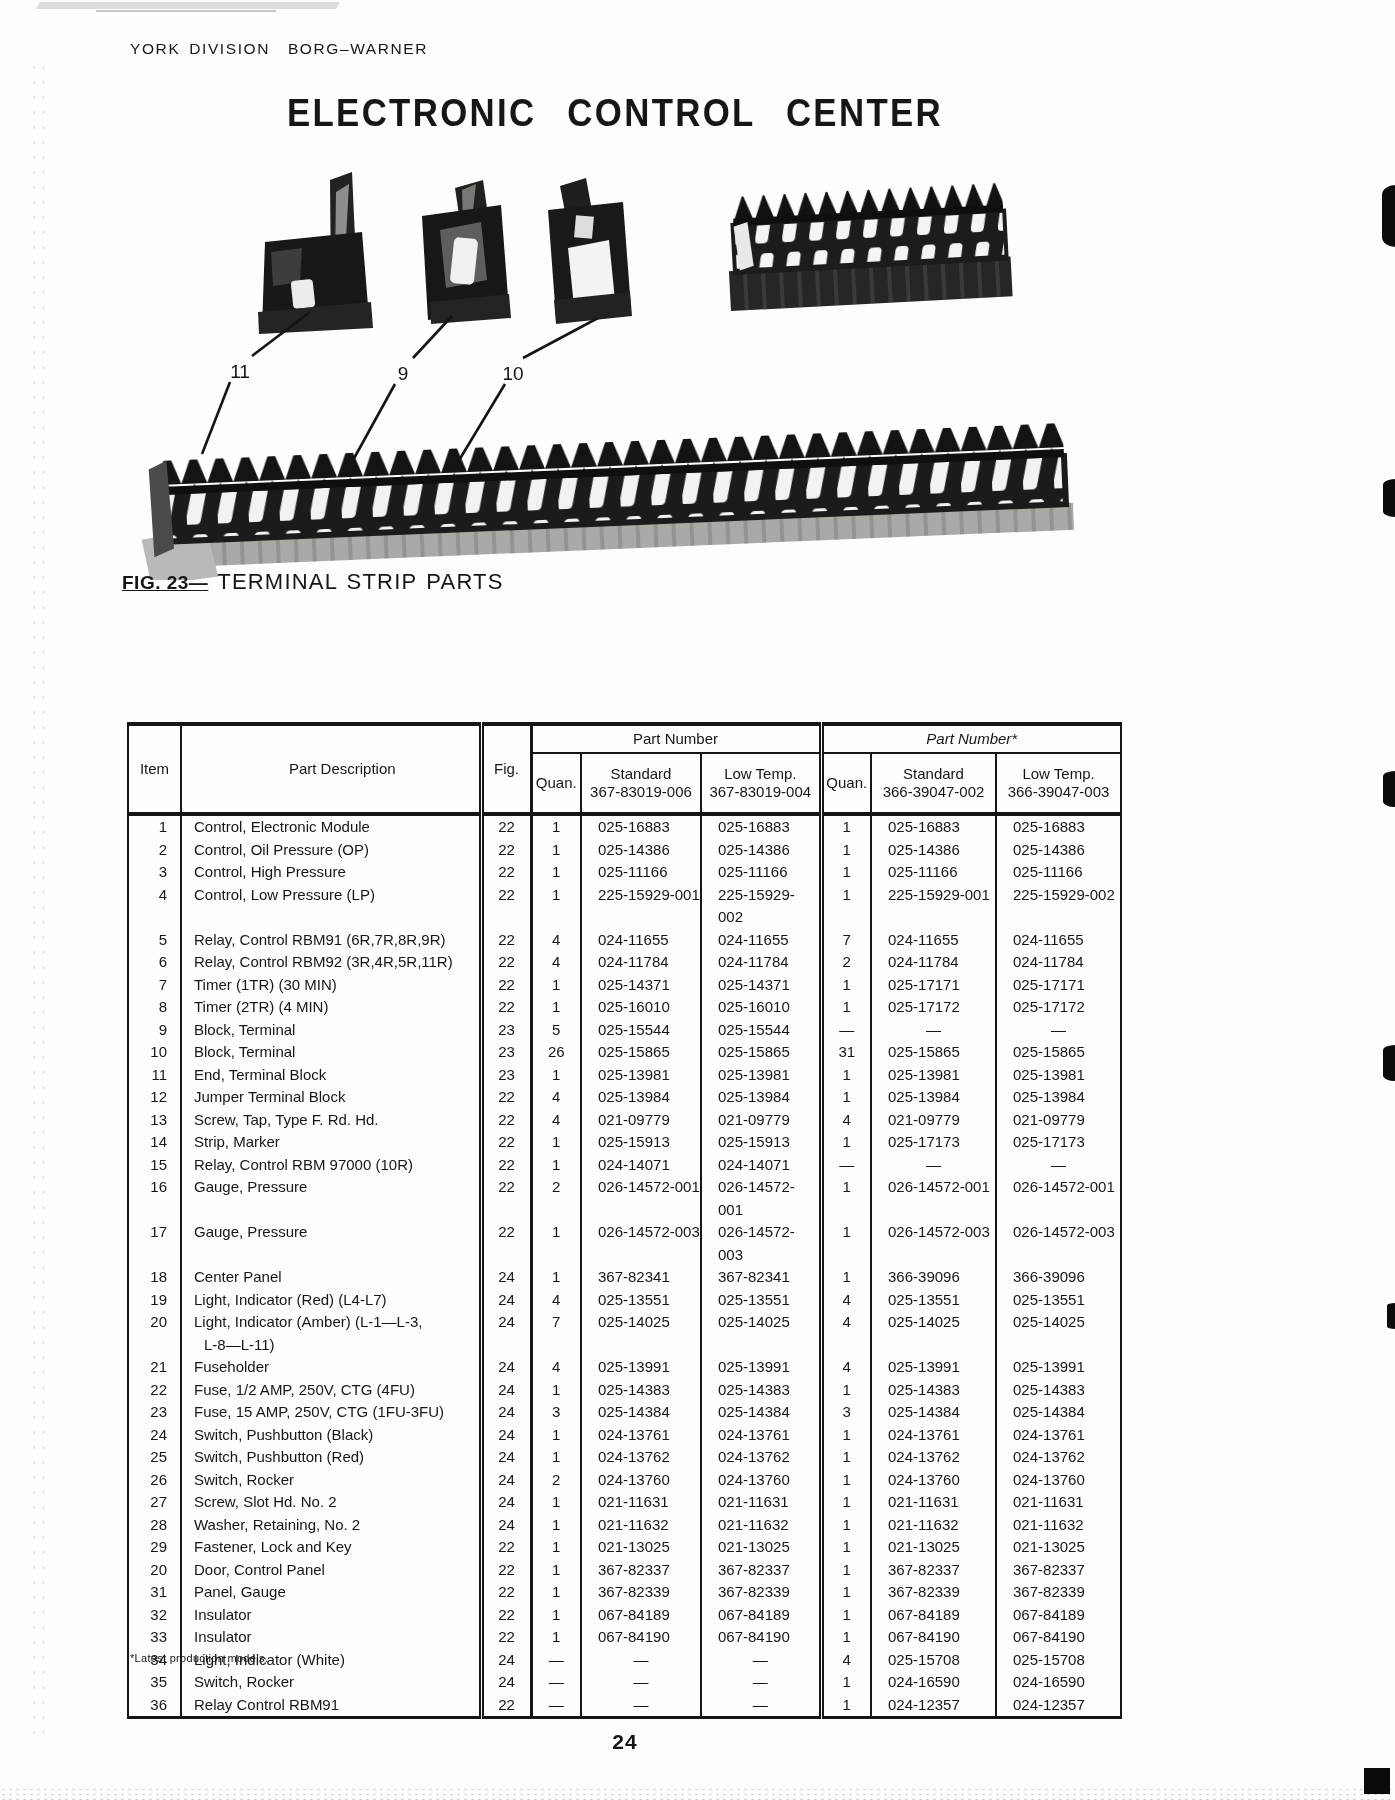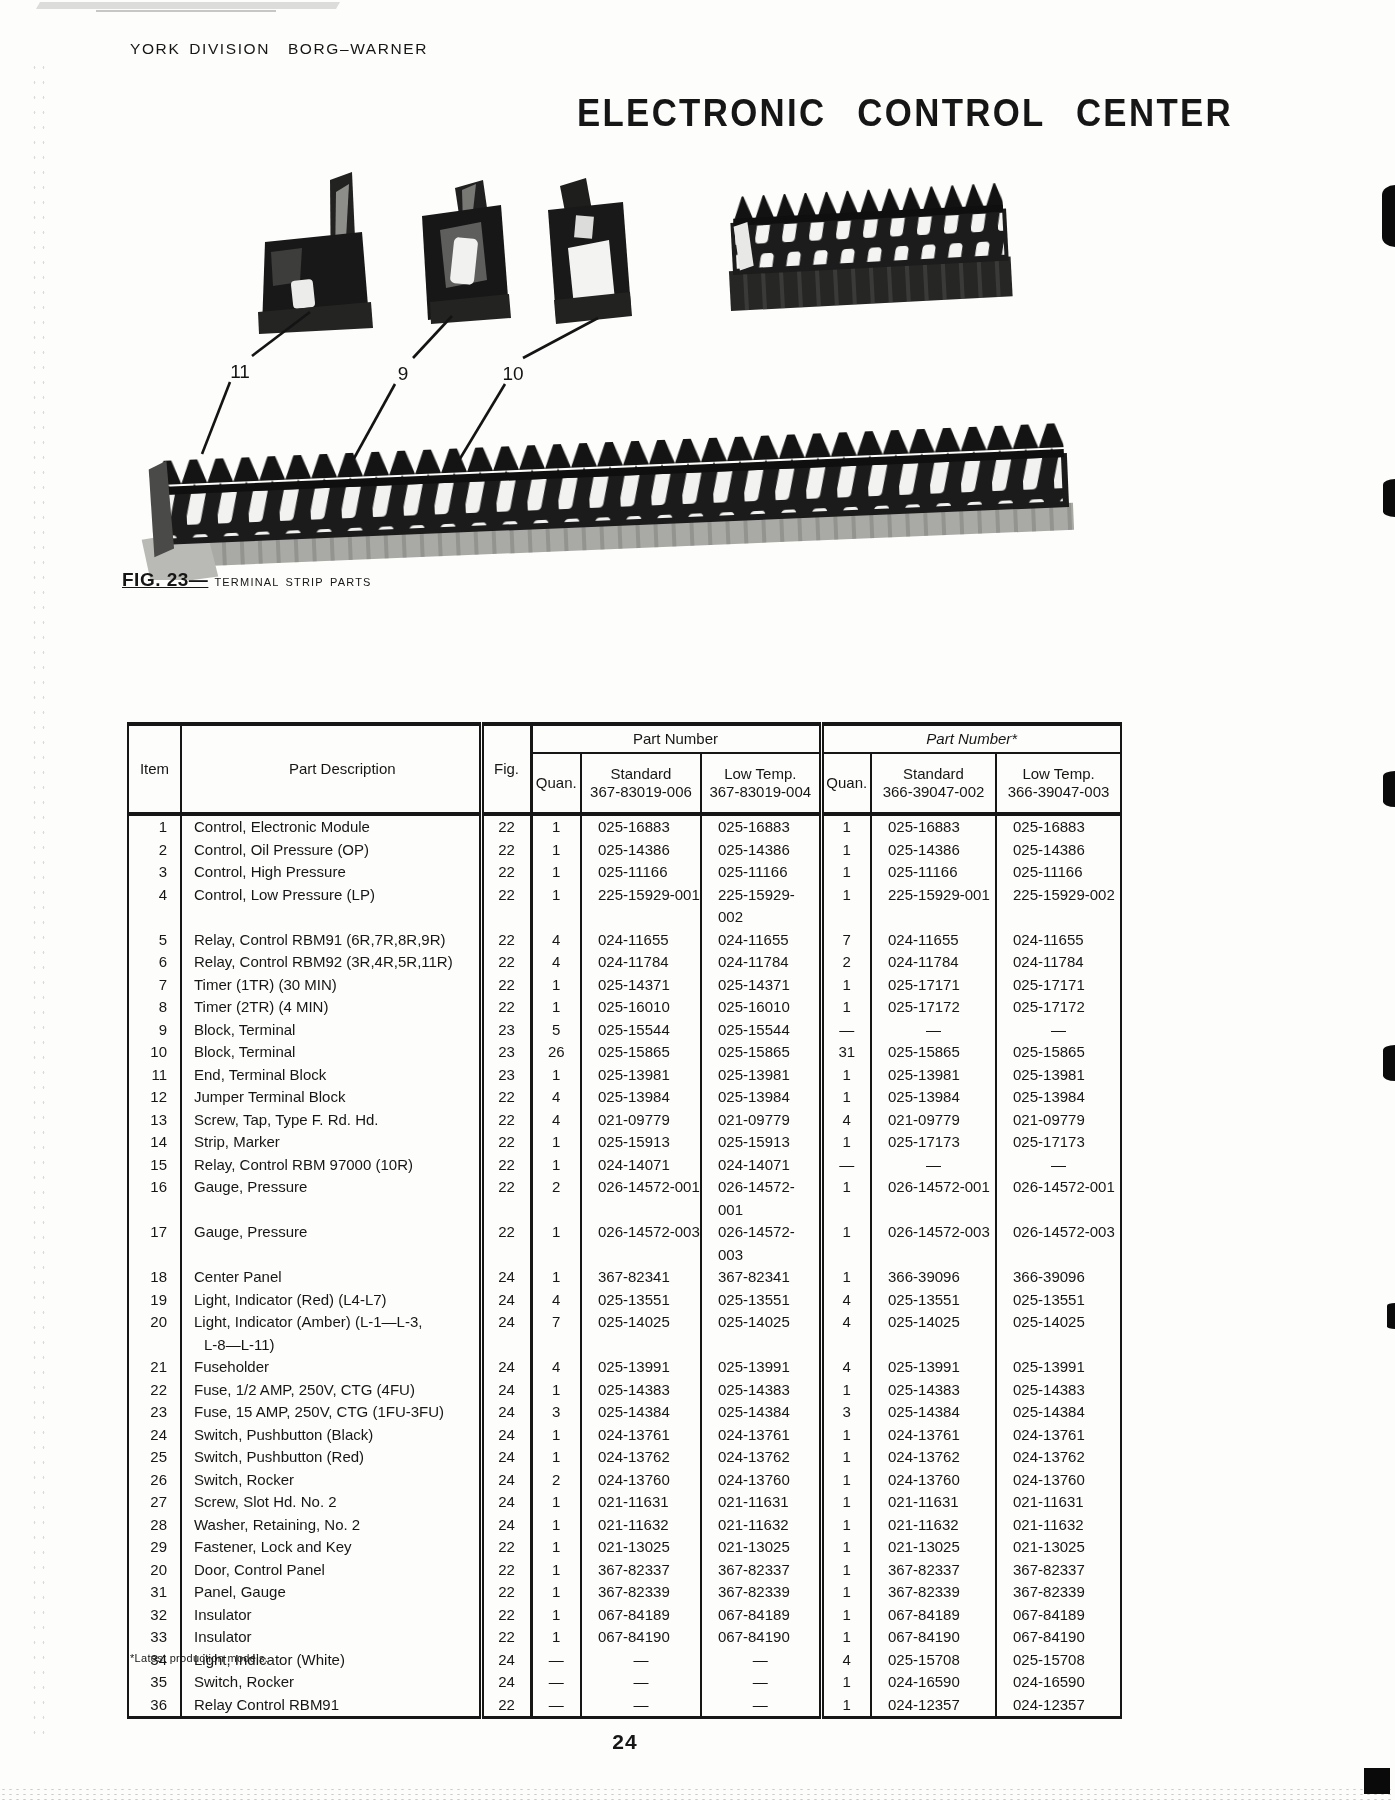--- a/index.html
+++ b/index.html
@@ -11,28 +11,28 @@
   .speckle-left{position:absolute;left:30px;top:60px;width:20px;height:1680px;opacity:.30;
     background-image:radial-gradient(#8a8a8a 0.8px,transparent 1.1px);background-size:9px 15px;}
   .speckle-bottom{position:absolute;left:0;top:1787px;width:100%;height:13px;opacity:.45;
     background-image:radial-gradient(#8d8d8d 0.9px,transparent 1.2px);background-size:7px 5px;}
   .top-streak{position:absolute;left:38px;top:2px;width:300px;height:7px;background:#dcdcda;
     transform:skewX(-30deg);}
   .top-line{position:absolute;left:96px;top:10px;width:180px;height:2px;background:#c7c7c3;}
 
   .doc-header{position:absolute;left:130px;top:40px;font-size:15.5px;letter-spacing:1.6px;
     word-spacing:3px;white-space:pre;}
-  .doc-title{position:absolute;left:0;top:92px;width:1230px;text-align:right;padding-left:24px;}
+  .doc-title{position:absolute;left:0;top:92px;width:1230px;text-align:center;}
   .doc-title span{display:inline-block;font-size:37px;font-weight:700;letter-spacing:2.5px;
     word-spacing:20px;transform:scaleX(.94) scaleY(1.06);white-space:pre;}
 
   .fig-area{position:absolute;left:0;top:160px;width:1395px;height:420px;}
   .fig-caption{position:absolute;left:122px;top:569px;white-space:pre;}
   .fig-caption .b{font-size:19px;font-weight:700;letter-spacing:.5px;text-decoration:underline;}
-  .fig-caption .r{font-size:11px;letter-spacing:1.2px;word-spacing:2px;}
+  .fig-caption .r{font-size:22px;letter-spacing:1.2px;word-spacing:2px;}
 
   
   .tbl-wrap{position:absolute;left:127px;top:722px;}
   table{border-collapse:collapse;table-layout:fixed;width:993px;
     border-left:2px solid #161616;border-right:2px solid #161616;
     border-top:4px solid #161616;border-bottom:3px solid #161616;}
   col.c1{width:53px;}col.c2{width:300px;}col.c3{width:50px;}
   col.c4{width:50px;}col.c5{width:120px;}col.c6{width:120px;}
   col.c7{width:50px;}col.c8{width:125px;}col.c9{width:125px;}
   th,td{padding:0;font-weight:normal;font-size:15px;color:#161616;vertical-align:top;}

